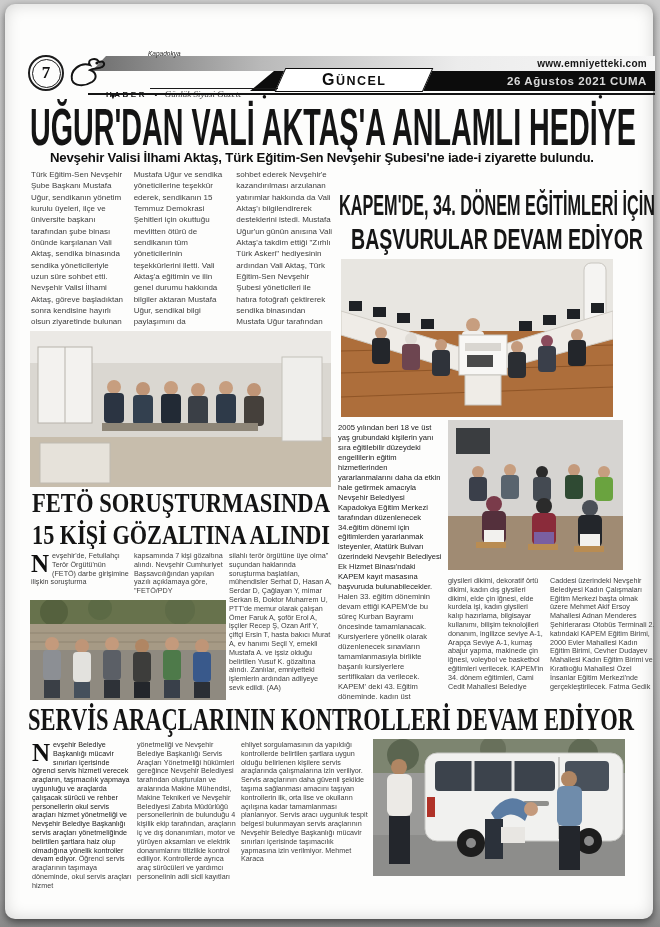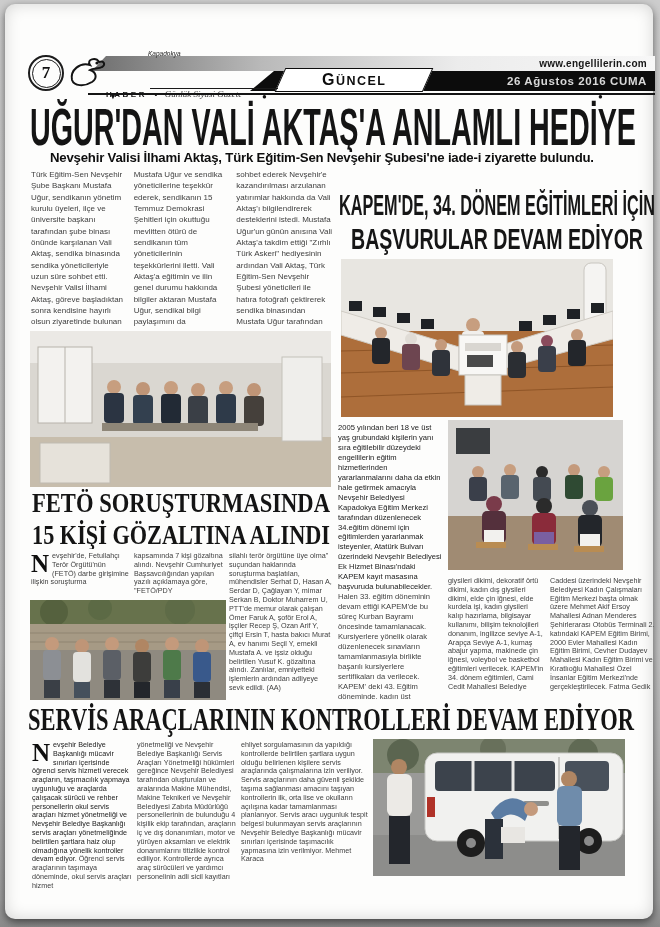--- a/index.html
+++ b/index.html
@@ -82,22 +82,22 @@
     font-size:25px; line-height:21px; margin:1px 3px 0 0;
   }
   .photo { overflow:hidden; background:#ddd; }
   .photo svg { display:block; }
 </style>
 </head>
 <body>
 
 <div class="abs sheet"></div>
 
-<div class="abs band-silver"><span>www.engellilerin.com</span></div>
-<div class="abs band-black"><span>26 Ağustos 2016 CUMA</span></div>
+<div class="abs band-silver"><span>www.emniyetteki.com</span></div>
+<div class="abs band-black"><span>26 Ağustos 2021 CUMA</span></div>
 <div class="abs guncel-box">
   <span class="guncel-text">GÜNCEL</span>
 </div>
 
 <div class="abs pagenum">
   <span class="inner">7</span>
 </div>
 
 <div class="abs logo-block">
   <svg class="abs" style="left:2px;top:6px" width="42" height="34" viewBox="0 0 42 34">

